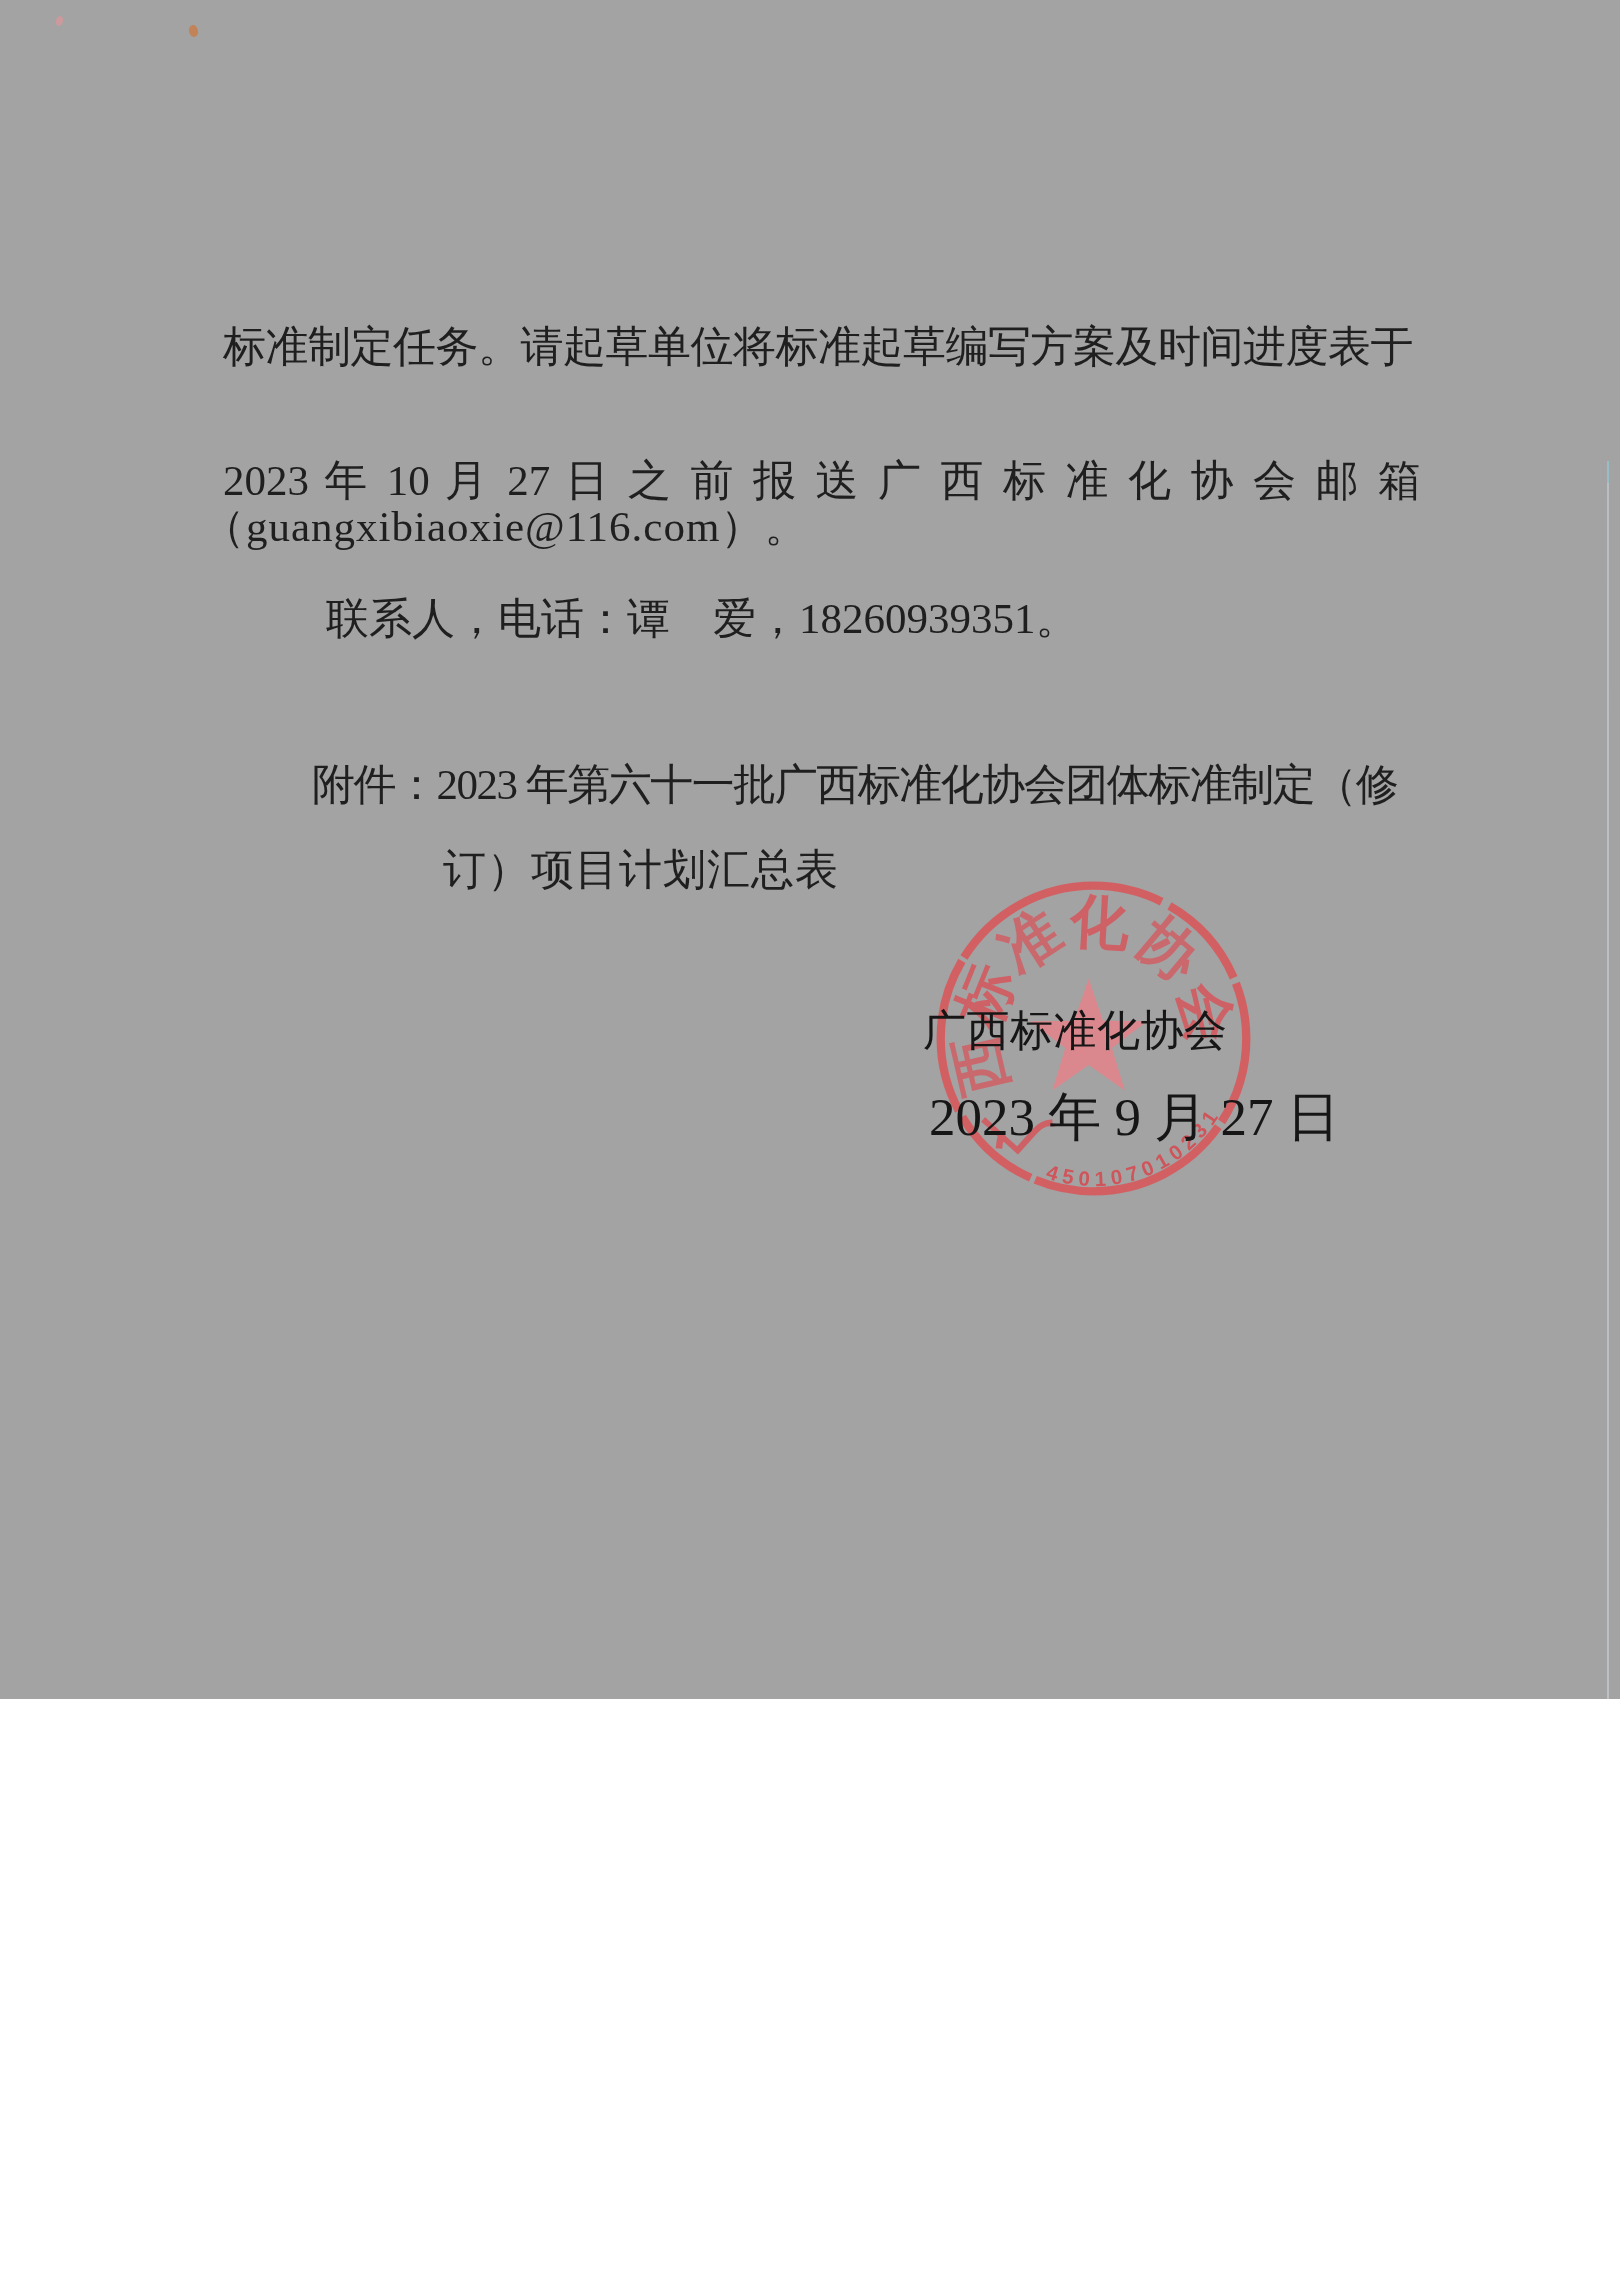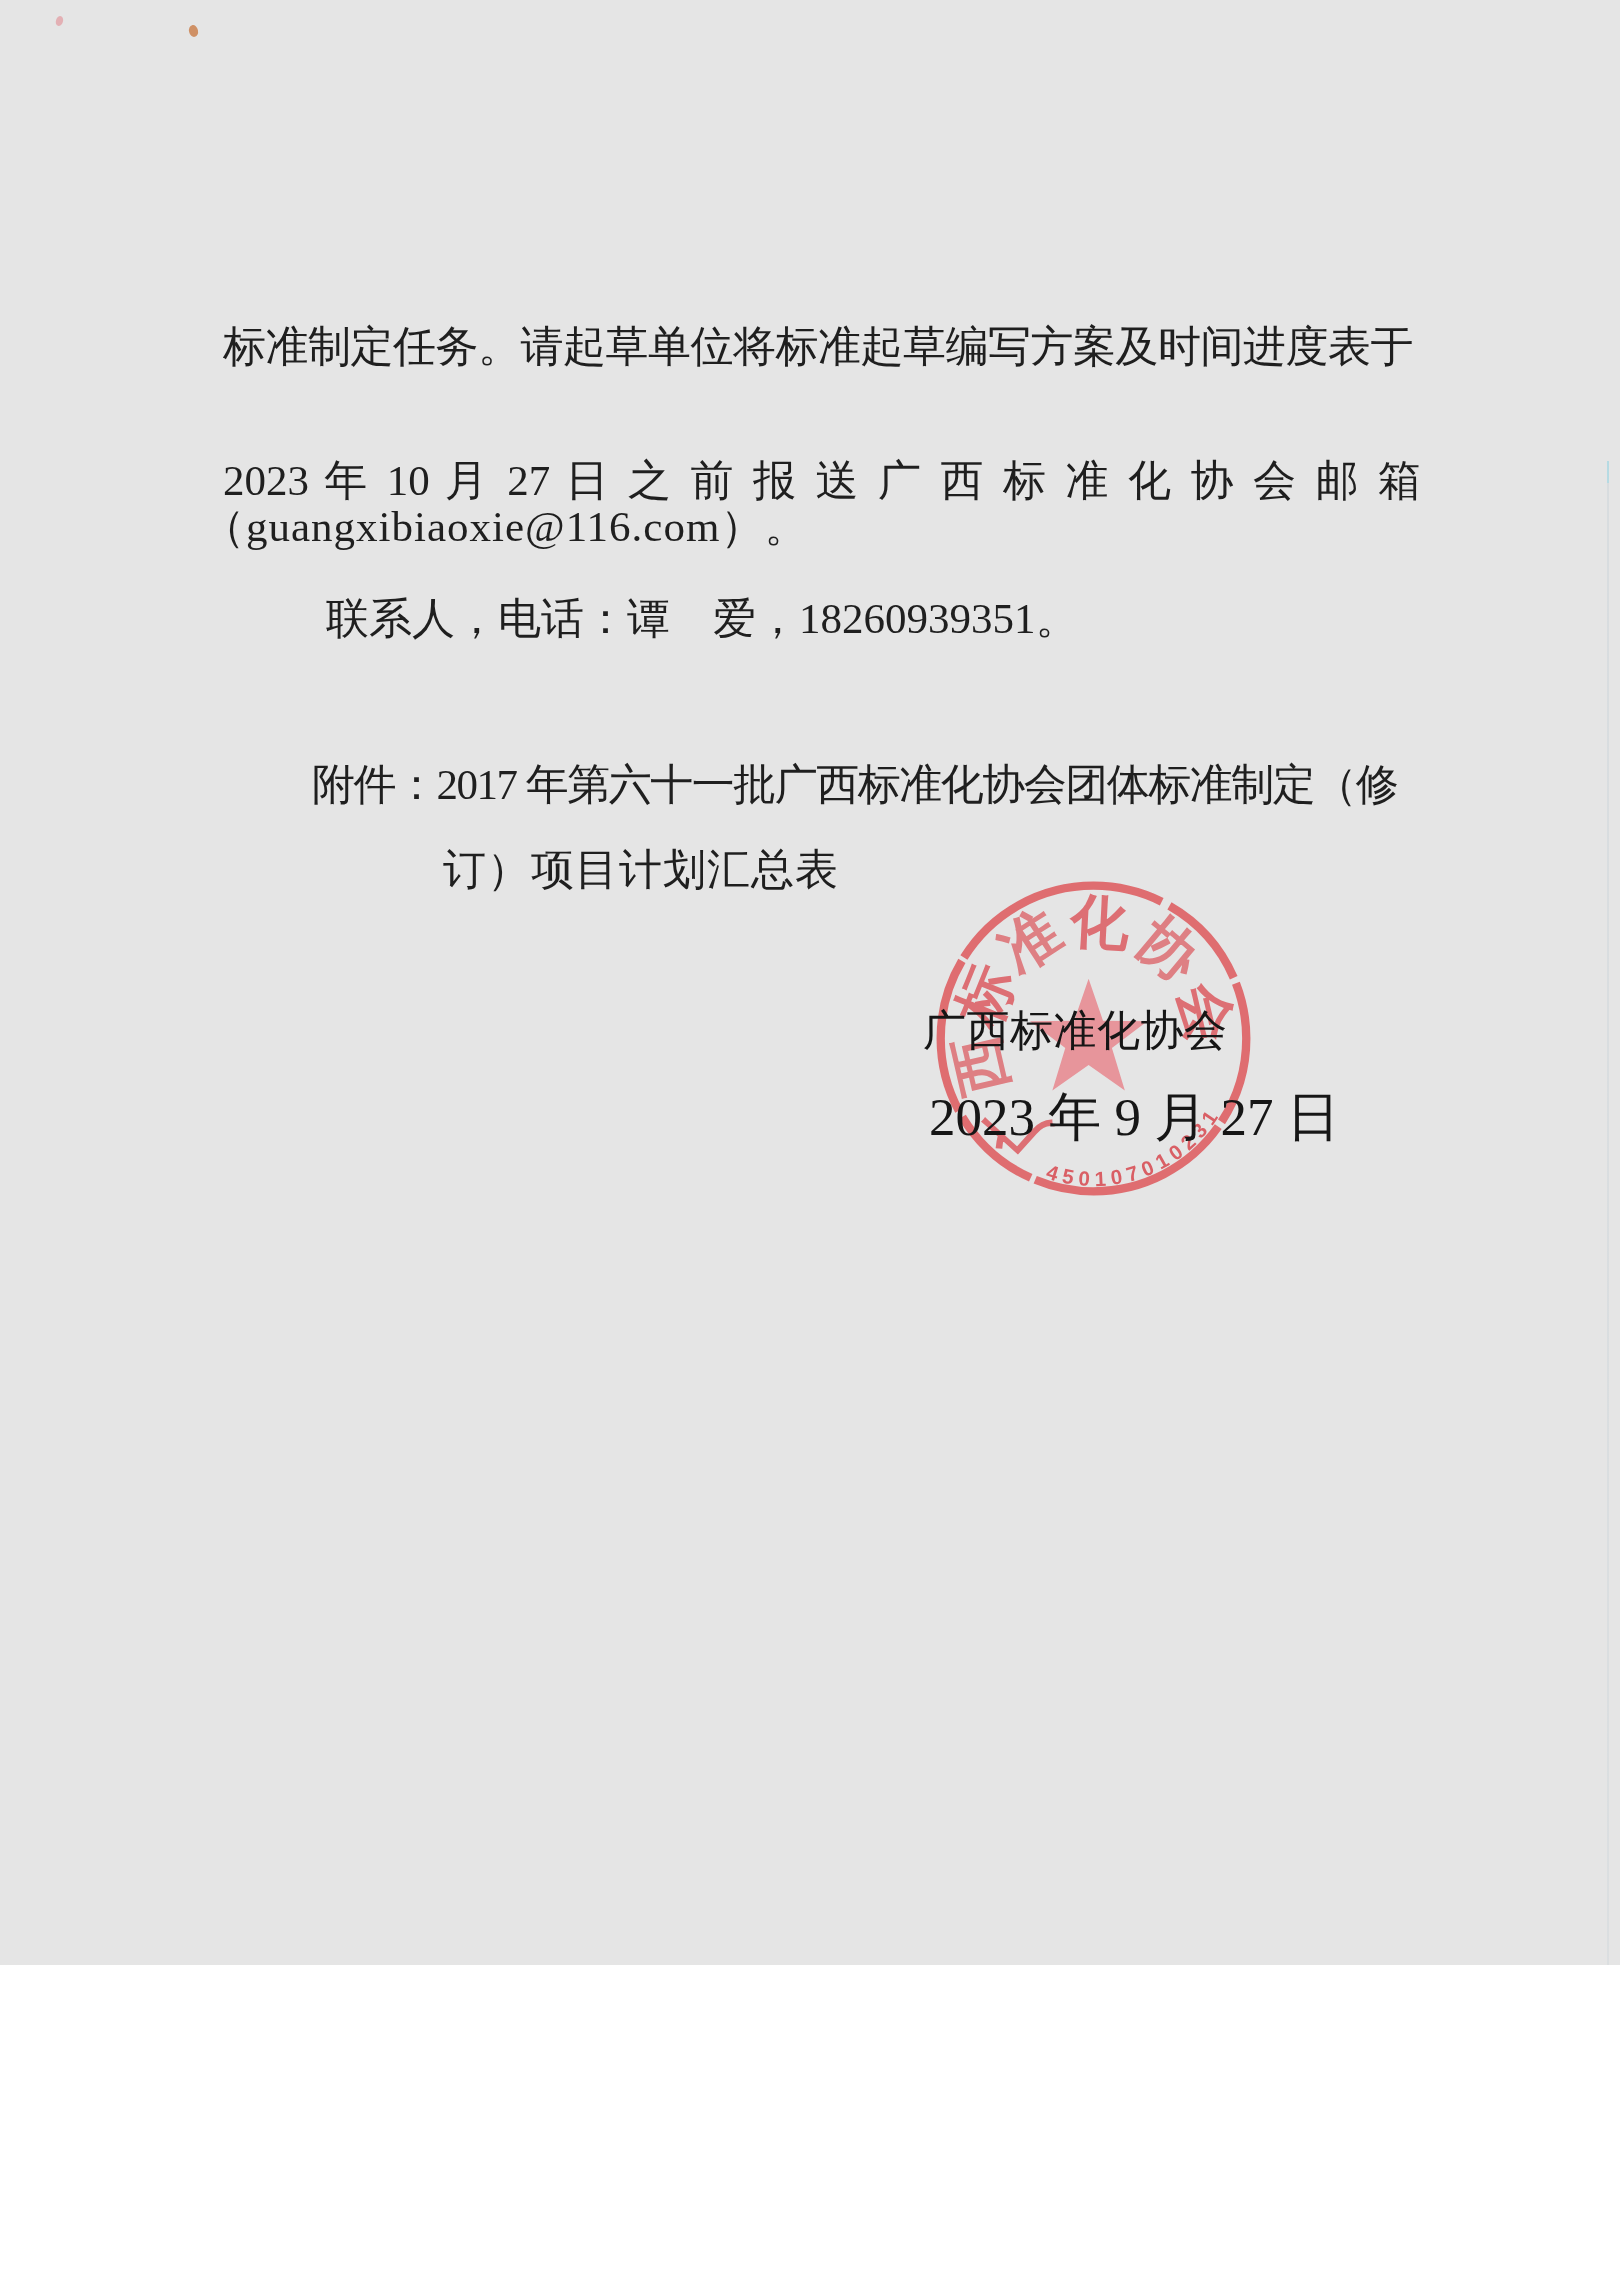--- a/index.html
+++ b/index.html
@@ -2,22 +2,22 @@
 <html><head>
 <meta charset="utf-8">
 <style>
   html,body{margin:0;padding:0;}
   body{
     width:1620px;height:2293px;
     background:#ffffff;
     font-family:"Liberation Serif","DejaVu Serif",serif;
   }
   .page{
-    position:relative;width:1620px;height:1965px;overflow:hidden;
-    background:#e5e5e5;
+    position:relative;width:1620px;height:1699px;overflow:hidden;
+    background:#a3a3a3;
     color:#1f1f1f;
   }
   .line{position:absolute;font-size:43px;color:#1f1f1f;}
   .l1{left:223px;top:318px;letter-spacing:-0.5px;white-space:nowrap;}
   .l2{left:223px;top:408px;width:1198px;text-align:justify;text-align-last:justify;margin-top:44px;}
   .l3{left:202px;top:498px;letter-spacing:1px;}
   .l4{left:306px;top:590px;margin-left:20px;}
   .l5{left:312px;top:756px;letter-spacing:-1.5px;white-space:nowrap;}
   .l6{left:443px;top:841px;letter-spacing:1px;}
 
@@ -50,21 +50,21 @@
 </style>
 </head>
 <body>
 
 <div class="page">
 
   <div class="line l1">标准制定任务。请起草单位将标准起草编写方案及时间进度表于</div>
   <div class="line l2">2023 年 10 月 27 日 之 前 报 送 广 西 标 准 化 协 会 邮 箱</div>
   <div class="line l3">（guangxibiaoxie@116.com）。</div>
   <div class="line l4">联系人，电话：谭　爱，18260939351。</div>
-  <div class="line l5">附件：2017 年第六十一批广西标准化协会团体标准制定（修</div>
+  <div class="line l5">附件：2023 年第六十一批广西标准化协会团体标准制定（修</div>
   <div class="line l6">订）项目计划汇总表</div>
 
   <svg id="seal-svg" viewBox="0 0 340 340">
     <circle class="seal-ring" cx="170" cy="170" r="156" stroke-dasharray="150 6 210 5 95 7 160 4 230 9 100 6" stroke-dashoffset="60" stroke="#dd5256"></circle>
     <polygon class="seal-star" points="165,109 179.7,151.8 224.9,152.5 188.8,179.7 202,223 165,197 128,223 141.2,179.7 105.1,152.5 150.3,151.8" fill="#e6828a"></polygon>
     <g id="seal-arc-chars">
         <text x="170" y="52" text-anchor="middle" dominant-baseline="central" transform="rotate(-138 170 170)" class="seal-char" fill="#db4f55">广</text>
         <text x="170" y="52" text-anchor="middle" dominant-baseline="central" transform="rotate(-103 170 170)" class="seal-char" fill="#db4f55">西</text>
         <text x="170" y="52" text-anchor="middle" dominant-baseline="central" transform="rotate(-68 170 170)" class="seal-char" fill="#db4f55">标</text>
         <text x="170" y="52" text-anchor="middle" dominant-baseline="central" transform="rotate(-33 170 170)" class="seal-char" fill="#db4f55">准</text>

